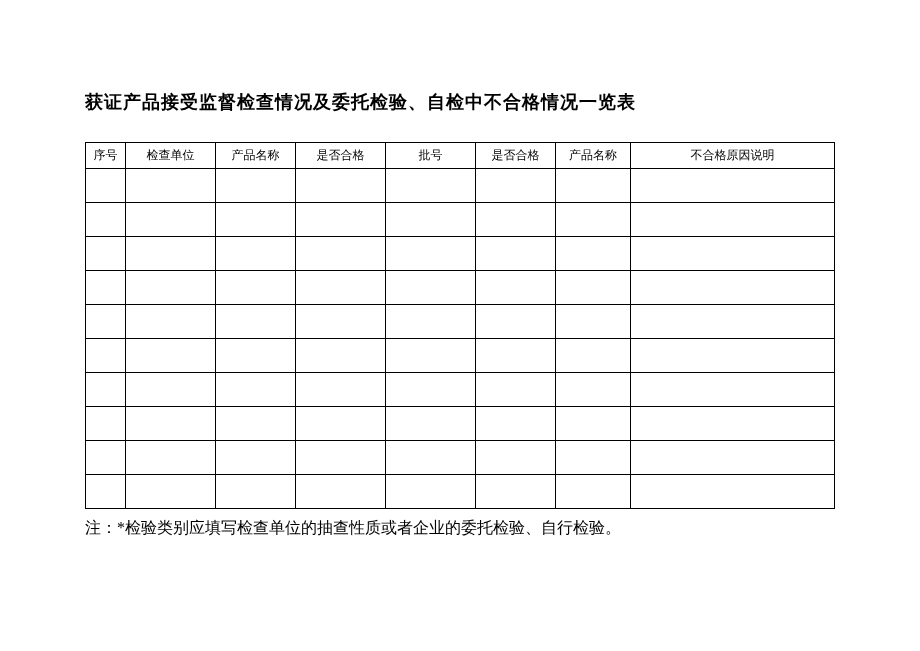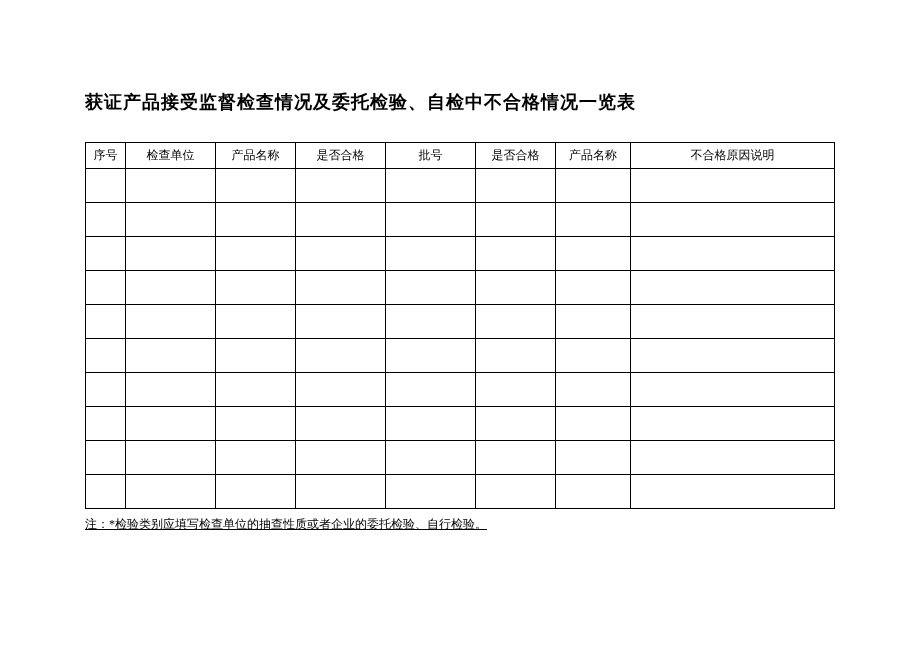--- a/index.html
+++ b/index.html
@@ -45,23 +45,22 @@
     .col-seq { width: 40px; margin-top: 48px; }
     .col-unit { width: 90px; margin-top: 43px; }
     .col-date { width: 80px; }
     .col-product { width: 90px; }
     .col-batch { width: 90px; margin-top: 44px; }
     .col-category { width: 80px; }
     .col-pass { width: 75px; }
     .col-reason { width: auto; }
     .notes {
       margin-top: 6px;
-      font-size: 12px;
+      font-size: 16px;
       line-height: 1.6;
-      text-decoration: underline;
     }
     .notes .note-line {
       display: block;
     }
     .notes .indent {
       padding-left: 28px;
     }
   </style>
 </head>
 <body>

